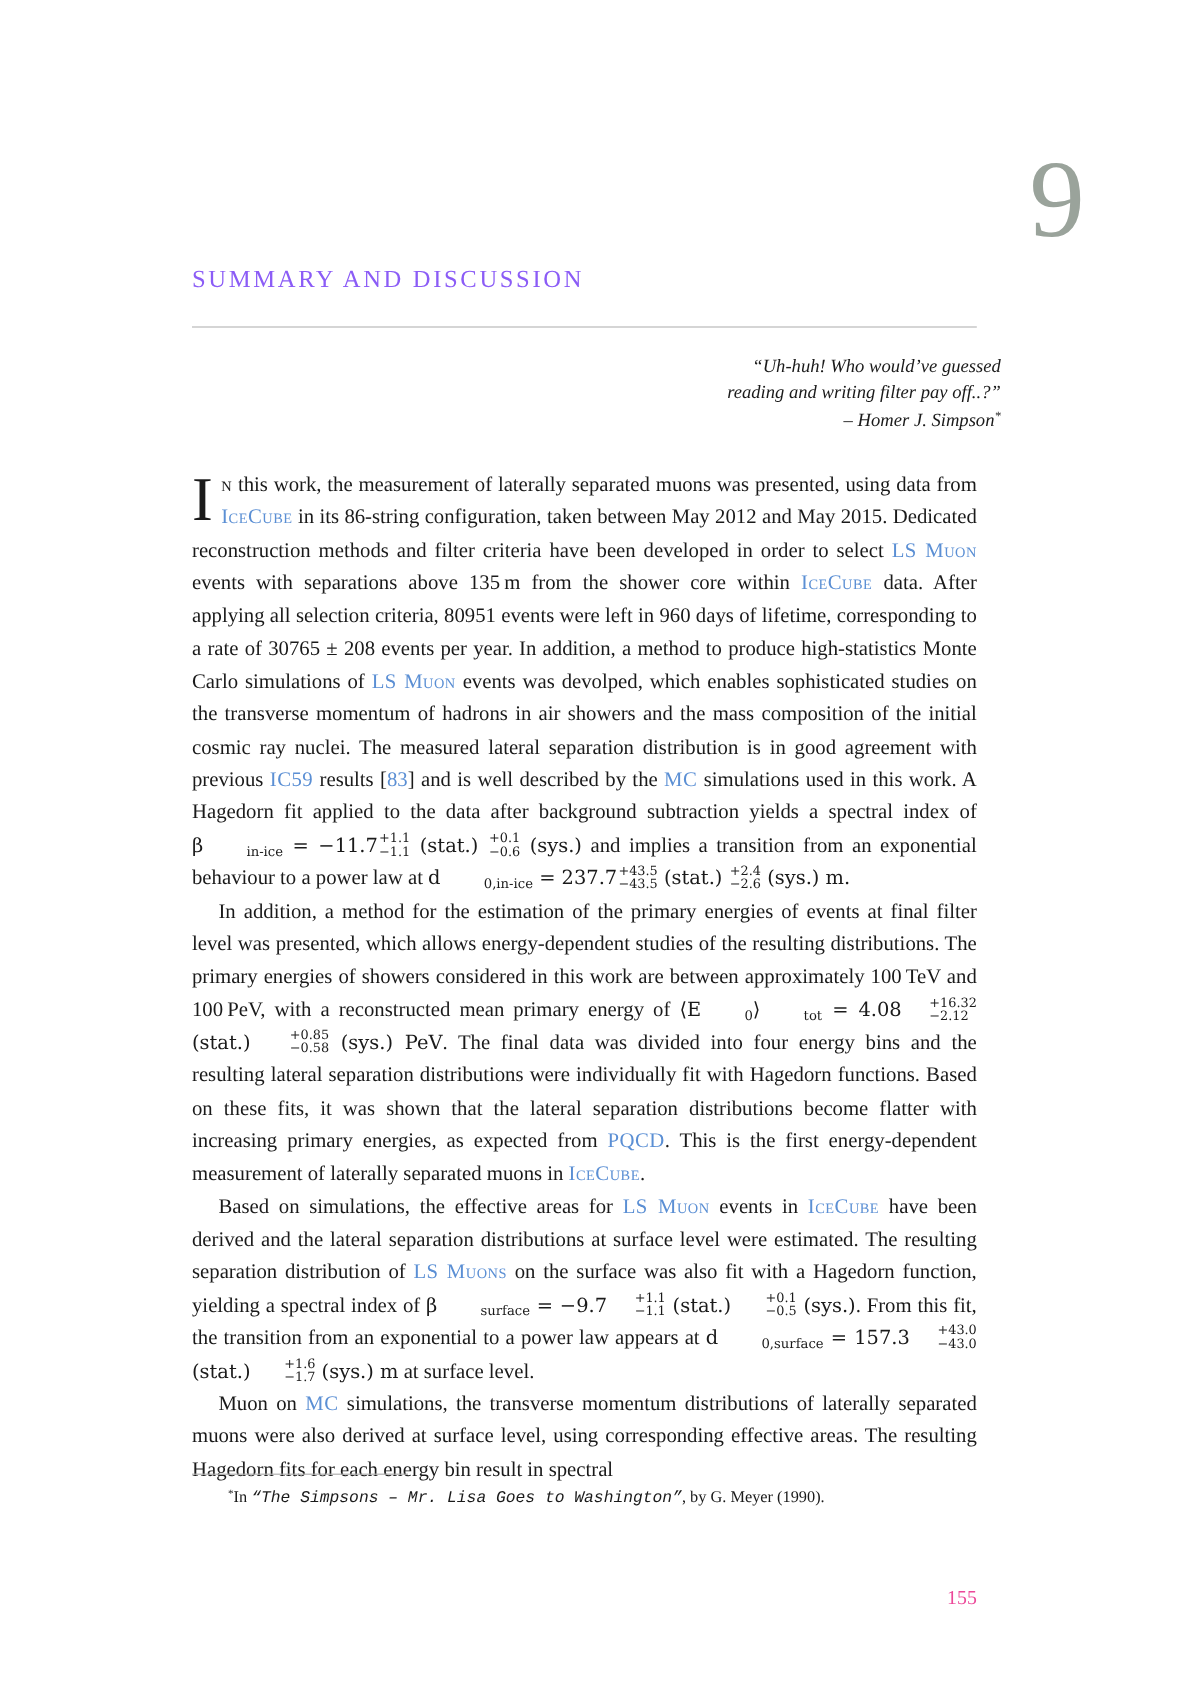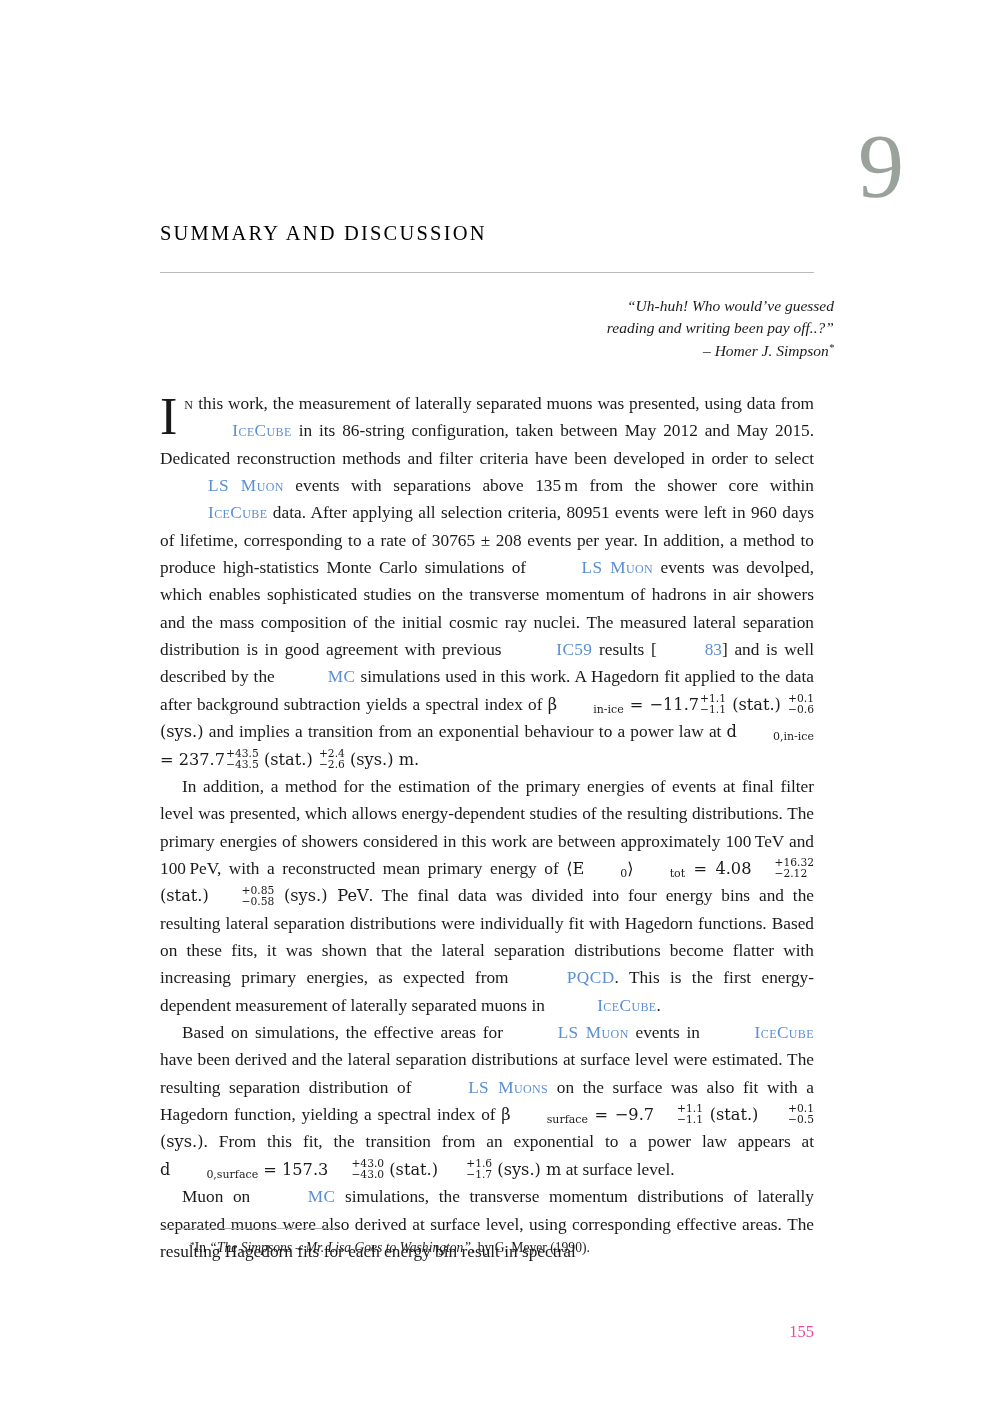--- a/index.html
+++ b/index.html
@@ -31,21 +31,21 @@
     line-height: 1;
     font-style: normal;
     letter-spacing: 0;
   }
   .chapter-title {
     position: absolute;
     left: 160px;
     top: 222px;
     font-size: 20.5px;
     letter-spacing: 2.2px;
-    color: #000000;
+    color: #8b5cf6;
     font-variant: small-caps;
     text-transform: uppercase;
   }
   .rule {
     position: absolute;
     left: 160px;
     top: 272px;
     width: 654px;
     height: 1px;
     background: #b9b9b9;
@@ -90,21 +90,20 @@
     padding: 4px 7px 0 0;
     margin-top: 2px;
     font-family: "Liberation Serif", serif;
   }
   .sc {
     font-variant: small-caps;
     letter-spacing: 0.4px;
   }
   .lnk {
     color: #5b8fd4;
-    margin-left: 48px;
   }
   .mathup {
     font-family: "DejaVu Serif", serif;
     font-size: 16.2px;
   }
   sub {
     font-size: 0.68em;
     vertical-align: -0.28em;
     padding-left: 36px;
   }
@@ -134,21 +133,21 @@
   }
   .footnote {
     position: absolute;
     left: 160px;
     top: 1238px;
     width: 654px;
     font-size: 13.6px;
     line-height: 1.4;
     text-indent: 30px;
   }
-  .footnote i { font-style: italic; }
+  .footnote i { font-style: italic; font-family: Liberation Mono, monospace; }
   .page-number {
     position: absolute;
     right: 186px;
     bottom: 72px;
     font-size: 16.5px;
     color: #ec4899;
   }
 </style>
 </head>
 <body>
@@ -156,21 +155,21 @@
 <div class="page">
 
   <div class="chapter-number">9</div>
 
   <div class="chapter-title">Summary and Discussion</div>
 
   <div class="rule"></div>
 
   <div class="epigraph">
     <span>“Uh-huh! Who would’ve guessed</span><br>
-    <span>reading and writing been pay off..?”</span>
+    <span>reading and writing filter pay off..?”</span>
     <span class="attrib"><span>– Homer J. Simpson</span><sup>*</sup></span>
   </div>
 
   <div class="body-col">
 
     <p class="dropcap-para"><span class="dropcap">I</span><span class="sc">n</span><span> this work, the measurement of laterally separated muons was presented, using data from </span><span class="lnk sc">IceCube</span><span> in its 86-string configuration, taken between May 2012 and May 2015. Dedicated reconstruction methods and filter criteria have been developed in order to select </span><span class="lnk sc">LS Muon</span><span> events with separations above 135 m from the shower core within </span><span class="lnk sc">IceCube</span><span> data. After applying all selection criteria, 80951 events were left in 960 days of lifetime, corresponding to a rate of 30765 ± 208 events per year. In addition, a method to produce high-statistics Monte Carlo simulations of </span><span class="lnk sc">LS Muon</span><span> events was devolped, which enables sophisticated studies on the transverse momentum of hadrons in air showers and the mass composition of the initial cosmic ray nuclei. The measured lateral separation distribution is in good agreement with previous </span><span class="lnk sc">IC59</span><span> results [</span><span class="lnk">83</span><span>] and is well described by the </span><span class="lnk sc">MC</span><span> simulations used in this work. A Hagedorn fit applied to the data after background subtraction yields a spectral index of </span><span class="mathup"><span>β</span><sub>in-ice</sub><span> = −11.7</span><span class="frac"><span>+1.1</span><span>−1.1</span></span> <span>(stat.)</span> <span class="frac"><span>+0.1</span><span>−0.6</span></span> <span>(sys.)</span></span><span> and implies a transition from an exponential behaviour to a power law at </span><span class="mathup"><span>d</span><sub>0,in-ice</sub><span> = 237.7</span><span class="frac"><span>+43.5</span><span>−43.5</span></span> <span>(stat.)</span> <span class="frac"><span>+2.4</span><span>−2.6</span></span> <span>(sys.) m.</span></span></p>
 
     <p><span>In addition, a method for the estimation of the primary energies of events at final filter level was presented, which allows energy-dependent studies of the resulting distributions. The primary energies of showers considered in this work are between approximately 100 TeV and 100 PeV, with a reconstructed mean primary energy of </span><span class="mathup"><span>⟨E</span><sub>0</sub><span>⟩</span><sub>tot</sub><span> = 4.08</span><span class="frac"><span>+16.32</span><span>−2.12</span></span> <span>(stat.)</span> <span class="frac"><span>+0.85</span><span>−0.58</span></span> <span>(sys.) PeV</span></span><span>. The final data was divided into four energy bins and the resulting lateral separation distributions were individually fit with Hagedorn functions. Based on these fits, it was shown that the lateral separation distributions become flatter with increasing primary energies, as expected from </span><span class="lnk sc">PQCD</span><span>. This is the first energy-dependent measurement of laterally separated muons in </span><span class="lnk sc">IceCube</span><span>.</span></p>
 
     <p><span>Based on simulations, the effective areas for </span><span class="lnk sc">LS Muon</span><span> events in </span><span class="lnk sc">IceCube</span><span> have been derived and the lateral separation distributions at surface level were estimated. The resulting separation distribution of </span><span class="lnk sc">LS Muons</span><span> on the surface was also fit with a Hagedorn function, yielding a spectral index of </span><span class="mathup"><span>β</span><sub>surface</sub><span> = </span><span>−9.7</span><span class="frac"><span>+1.1</span><span>−1.1</span></span> <span>(stat.)</span> <span class="frac"><span>+0.1</span><span>−0.5</span></span> <span>(sys.)</span></span><span>. From this fit, the transition from an exponential to a power law appears at </span><span class="mathup"><span>d</span><sub>0,surface</sub><span> = 157.3</span><span class="frac"><span>+43.0</span><span>−43.0</span></span> <span>(stat.)</span> <span class="frac"><span>+1.6</span><span>−1.7</span></span> <span>(sys.) m</span></span><span> at surface level.</span></p>

